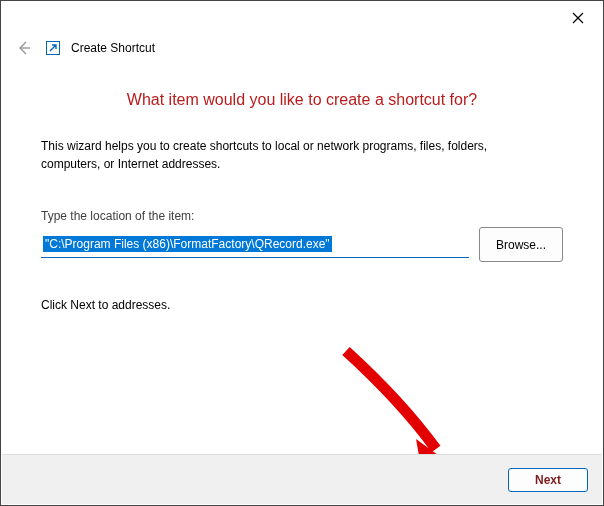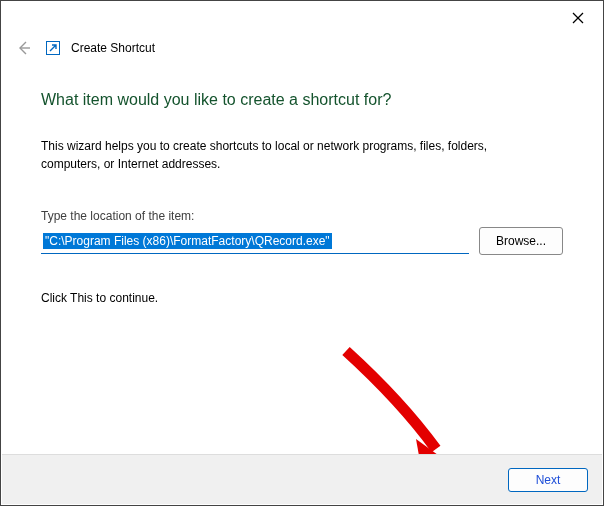--- a/index.html
+++ b/index.html
@@ -56,24 +56,25 @@
   }
   .shortcut-icon svg { width: 14px; height: 14px; }
   .header-title {
     font-size: 12px;
     color: #000;
   }
   .content {
     padding: 28px 40px 10px 40px;
   }
   .heading {
-    color: #14532d;
+    color: #b91c1c;
     font-size: 16px;
     font-weight: 400;
     margin-bottom: 28px;
+    text-align: center;
   }
   .desc {
     font-size: 12px;
     color: #000000;
     line-height: 1.5;
     margin-bottom: 36px;
     max-width: 480px;
   }
   .field-label {
     font-size: 12px;
@@ -97,21 +98,21 @@
   }
   .path-selected {
     background: #0078d7;
     color: #fff;
     padding: 1px 2px;
     font-size: 12px;
     white-space: nowrap;
   }
   .browse-btn {
     width: 84px;
-    height: 28px;
+    height: 35px;
     border: 1px solid #888;
     background: #fdfdfd;
     border-radius: 3px;
     font-size: 12px;
     cursor: pointer;
     font-family: inherit;
   }
   .continue-text {
     font-size: 12px;
     color: #000;
@@ -134,21 +135,22 @@
     width: 80px;
     height: 24px;
     font-size: 12px;
     border-radius: 3px;
     font-family: inherit;
     cursor: pointer;
   }
   .next-btn {
     border: 1px solid #0067c0;
     background: #fdfdfd;
-    color: #1d4ed8;
+    color: #7f1d1d;
+    font-weight: bold;
   }
   .cancel-btn {
     border: 1px solid #aaa;
     background: #fdfdfd;
     color: #000;
   }
   .arrow-overlay {
     position: absolute;
     left: 330px;
     top: 340px;
@@ -186,21 +188,21 @@
 <div class="content">
   <div class="heading">What item would you like to create a shortcut for?</div>
   <div class="desc">This wizard helps you to create shortcuts to local or network programs, files, folders, computers, or Internet addresses.</div>
   <div class="field-label">Type the location of the item:</div>
   <div class="input-row">
     <div class="path-input-wrap">
       <span class="path-selected">"C:\Program Files (x86)\FormatFactory\QRecord.exe"</span>
     </div>
     <button class="browse-btn">Browse...</button>
   </div>
-  <div class="continue-text">Click This to continue.</div>
+  <div class="continue-text">Click Next to addresses.</div>
 </div>
 
 <svg class="arrow-overlay" width="140" height="150" viewBox="0 0 140 150">
   <defs>
     <marker id="ah" markerWidth="10" markerHeight="10" refX="6" refY="5" orient="auto">
       <path d="M0,0 L10,5 L0,10 Z" fill="#e30000"></path>
     </marker>
   </defs>
   <path d="M15 10 Q 70 60 105 108" stroke="#e30000" stroke-width="11" fill="none"></path>
   <path d="M85 98 L118 122 L90 126 Z" fill="#e30000"></path>

